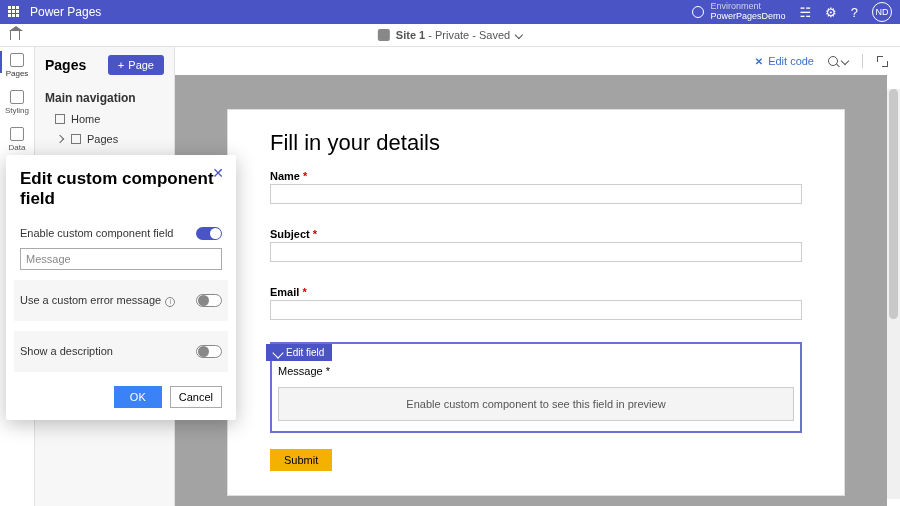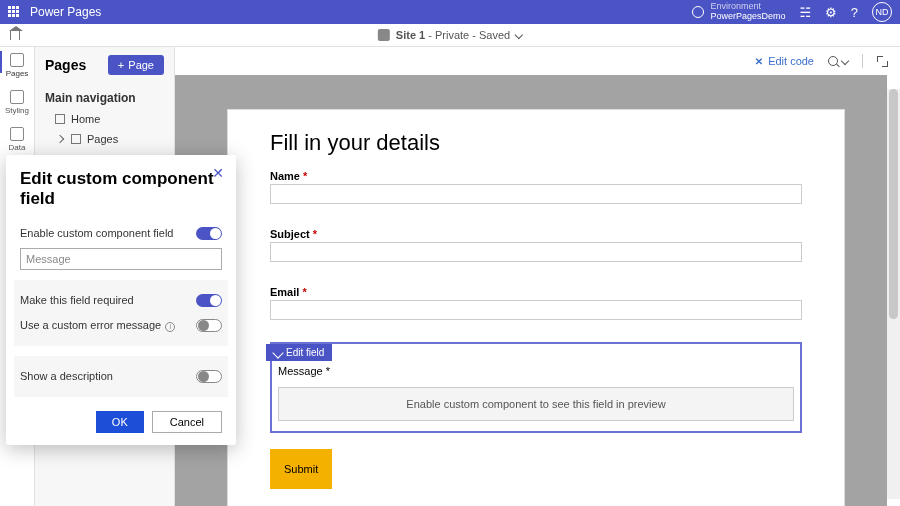--- a/index.html
+++ b/index.html
@@ -58,39 +58,39 @@
 .form-card h1 { font-size:22px; font-weight:400; margin-bottom:14px;}
 .fld { margin-bottom:24px;}
 .fld label { font-size:11px; font-weight:600; display:block; margin-bottom:2px;}
 .fld label .req { color:#c00; }
 .fld input { width:100%; height:20px; border:1px solid #ccc; padding:0 4px; font-size:11px;}
 .msg-wrap { border:2px solid #6a73d4; padding:0 6px 10px 0; position:relative; margin-top:-2px;}
 .edit-field { background:#4b54c5; color:#fff; font-size:10px; padding:3px 8px; display:inline-flex; align-items:center; gap:4px; position:relative; left:-6px; cursor:pointer;}
 .pencil { width:8px;height:8px;border-left:1px solid #fff;border-bottom:1px solid #fff;transform:rotate(-45deg);}
 .msg-wrap label { font-size:11px; font-weight:400; margin:4px 0 10px 6px; display:block;}
 .msg-box { margin-left:6px; border:1px solid #ccc; background:#f4f4f4; height:34px; display:flex; align-items:center; justify-content:center; font-size:11px; color:#555;}
-.submit { background:#f5b100; border:none; padding:14px 14px; font-size:11px; margin-top:16px; cursor:pointer;}
+.submit { background:#f5b100; border:none; padding:5px 14px; font-size:11px; margin-top:16px; cursor:pointer;}
 .band-y { height:18px; background:#f5c44d; margin:30px 0 0 0;}
 .band-g { height:40px; background:#88aaa0;}
 
 .dialog { position:absolute; left:6px; top:155px; width:230px; background:#fff; box-shadow:0 4px 20px rgba(0,0,0,.25); border-radius:2px; padding:14px 14px 12px; z-index:10;}
 .dialog h4 { font-size:17px; font-weight:600; margin-bottom:12px;}
 .dlg-close { position:absolute; top:10px; right:12px; color:#4b54c5; cursor:pointer; font-size:14px;}
 .dlg-row { display:flex; align-items:flex-start; justify-content:space-between; font-size:11px; color:#333; padding:6px 0;}
 .toggle { width:26px; height:13px; background:#4b54c5; border-radius:7px; position:relative; cursor:pointer;}
 .toggle::after { content:""; position:absolute; right:1px; top:1px; width:11px; height:11px; background:#fff; border-radius:50%;}
 .toggle.off { background:#fff; border:1px solid #888;}
 .toggle.off::after { left:1px; right:auto; top:0px; background:#888;}
 .dlg-label { font-size:10px; color:#555; margin-top:6px;}
 .dlg-input { width:100%; height:22px; border:1px solid #aaa; padding:0 5px; margin-top:2px; font-size:11px; color:#888;}
 .dlg-block { background:#f6f6f6; margin:10px -6px 0; padding:8px 6px;}
 .info { width:10px;height:10px;border:1px solid #888;border-radius:50%;display:inline-flex;align-items:center;justify-content:center;font-size:7px;color:#888;margin-left:4px;}
 .dlg-buttons { display:flex; justify-content:flex-end; gap:8px; margin-top:14px;}
-.btn-ok { background:#1d4ed8; color:#fff; border:none; padding:4px 16px; font-size:11px; cursor:pointer;text-align:center;}
-.btn-cancel { background:#fff; border:1px solid #aaa; padding:4px 17px; font-size:11px; cursor:pointer;}
+.btn-ok { background:#3b82f6; color:#fff; border:none; padding:4px 16px; font-size:11px; cursor:pointer;text-align:center;}
+.btn-cancel { background:#fff; border:1px solid #aaa; padding:4px 8px; font-size:11px; cursor:pointer;}
 </style>
 </head>
 <body>
 
 <div class="topbar">
   <div class="waffle">
       <span></span>
       <span></span>
       <span></span>
       <span></span>
@@ -226,24 +226,20 @@
 <div class="dialog">
   <div class="dlg-close">✕</div>
   <h4>Edit custom component field</h4>
   <div class="dlg-row">
     <span>Enable custom component field</span>
     <div class="toggle"></div>
   </div>
   <input class="dlg-input" value="Message" style="">
   <div class="dlg-block">
     <div class="dlg-row">
-      <span>Make this field required</span>
-      <div class="toggle"></div>
-    </div>
-    <div class="dlg-row">
       <span><span>Use a custom error message</span><span class="info">i</span></span>
       <div class="toggle off"></div>
     </div>
   </div>
   <div class="dlg-block">
     <div class="dlg-row">
       <span>Show a description</span>
       <div class="toggle off"></div>
     </div>
   </div>

